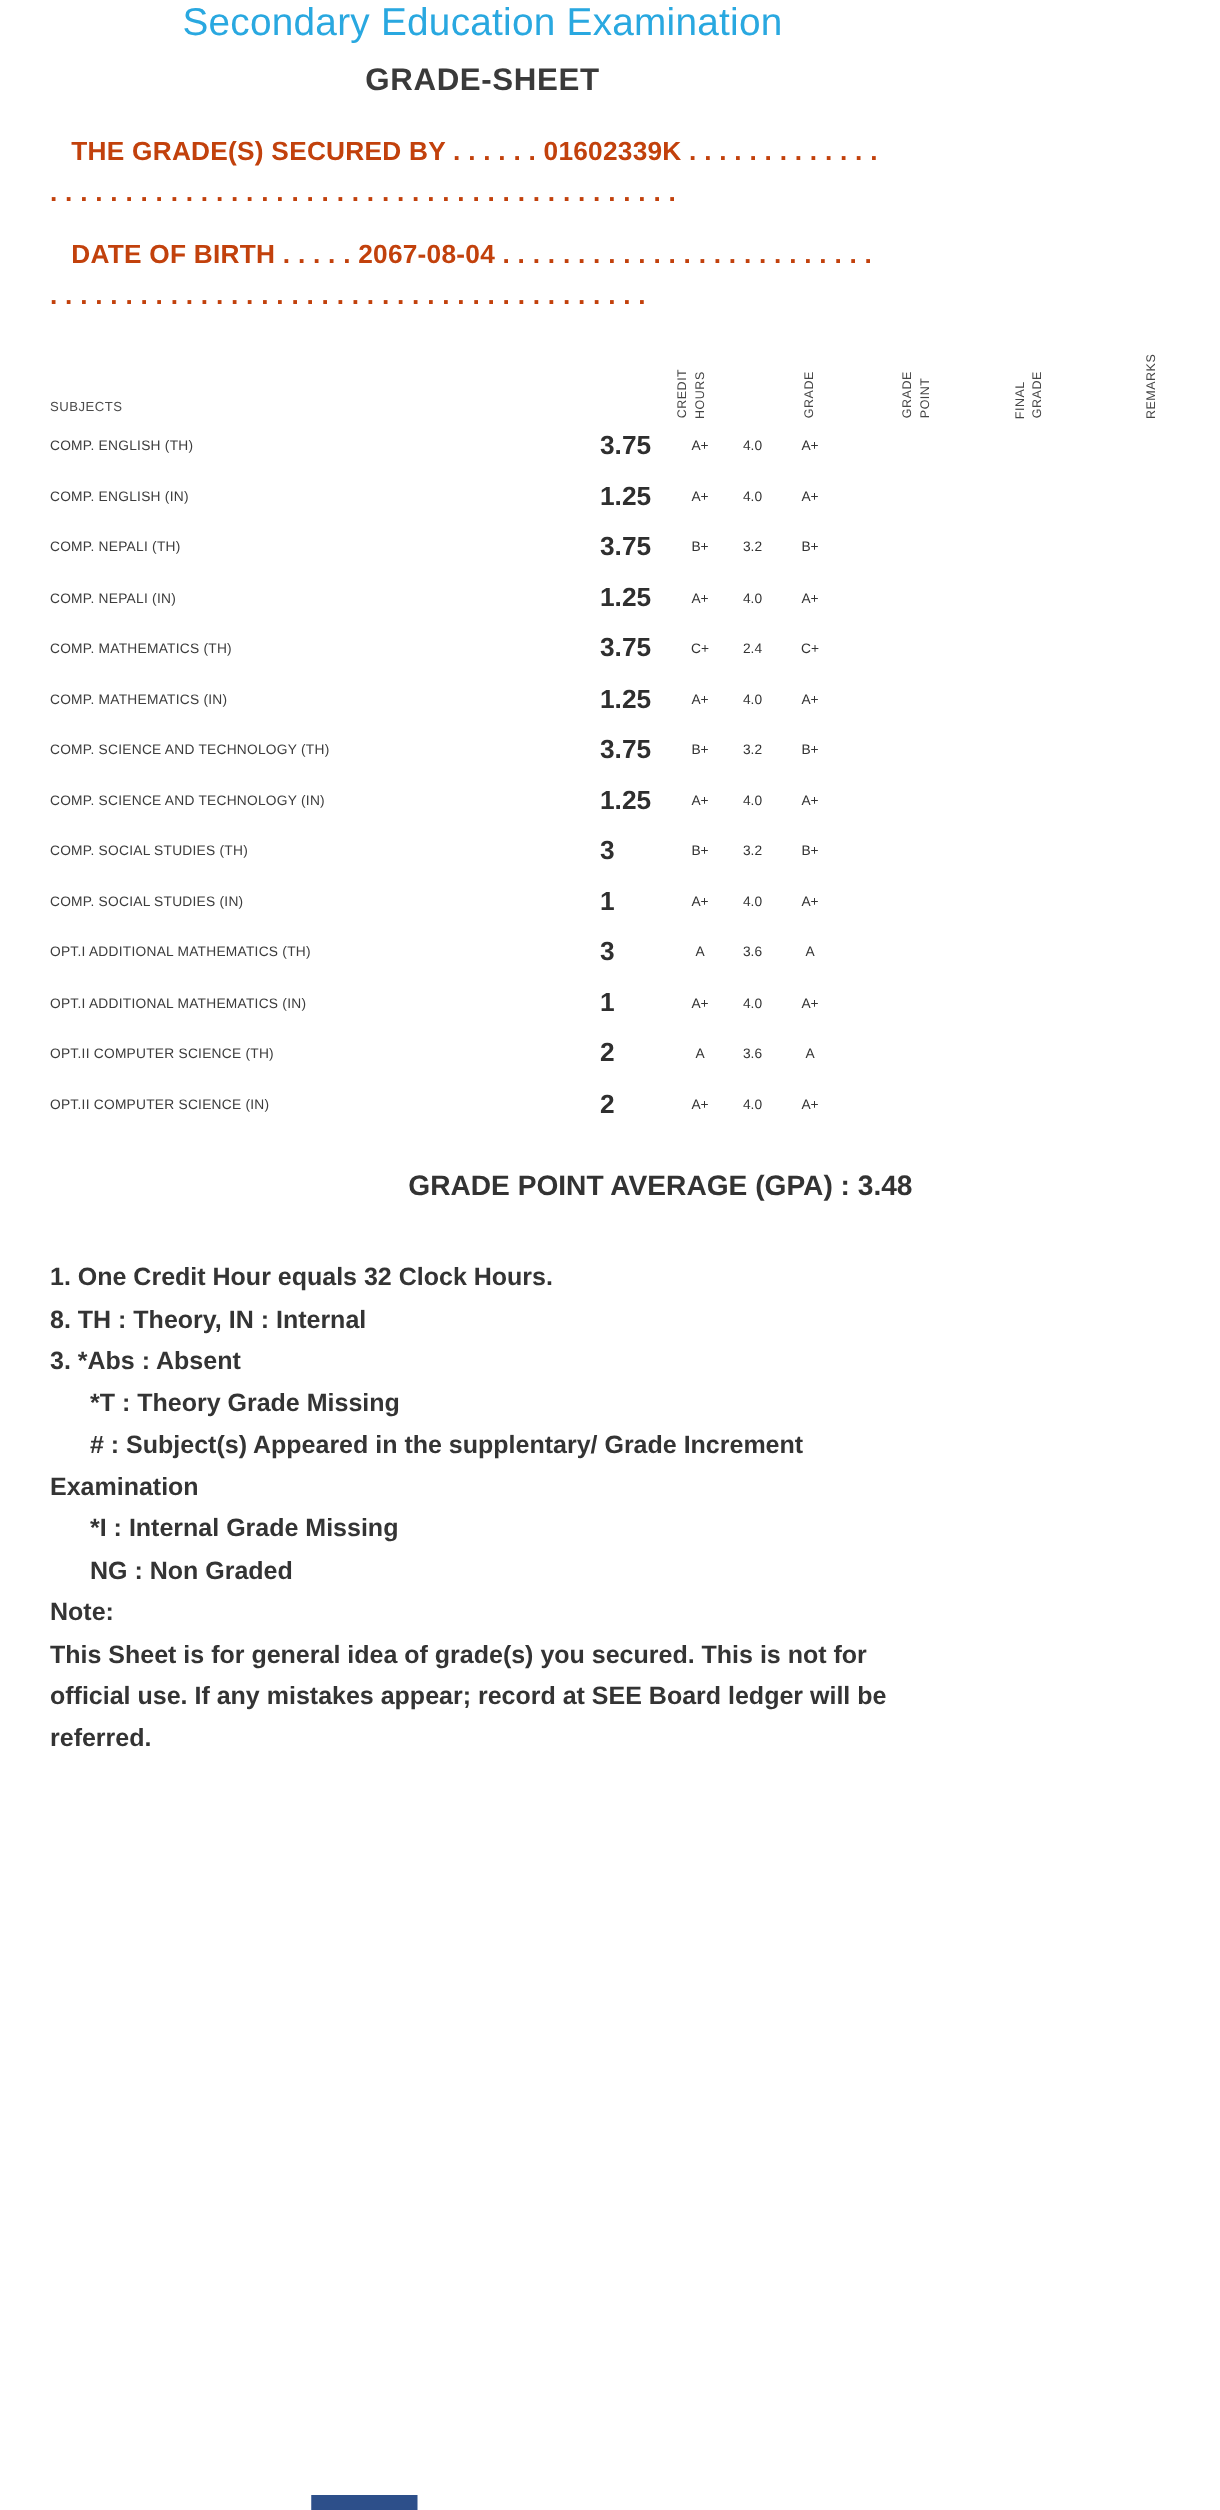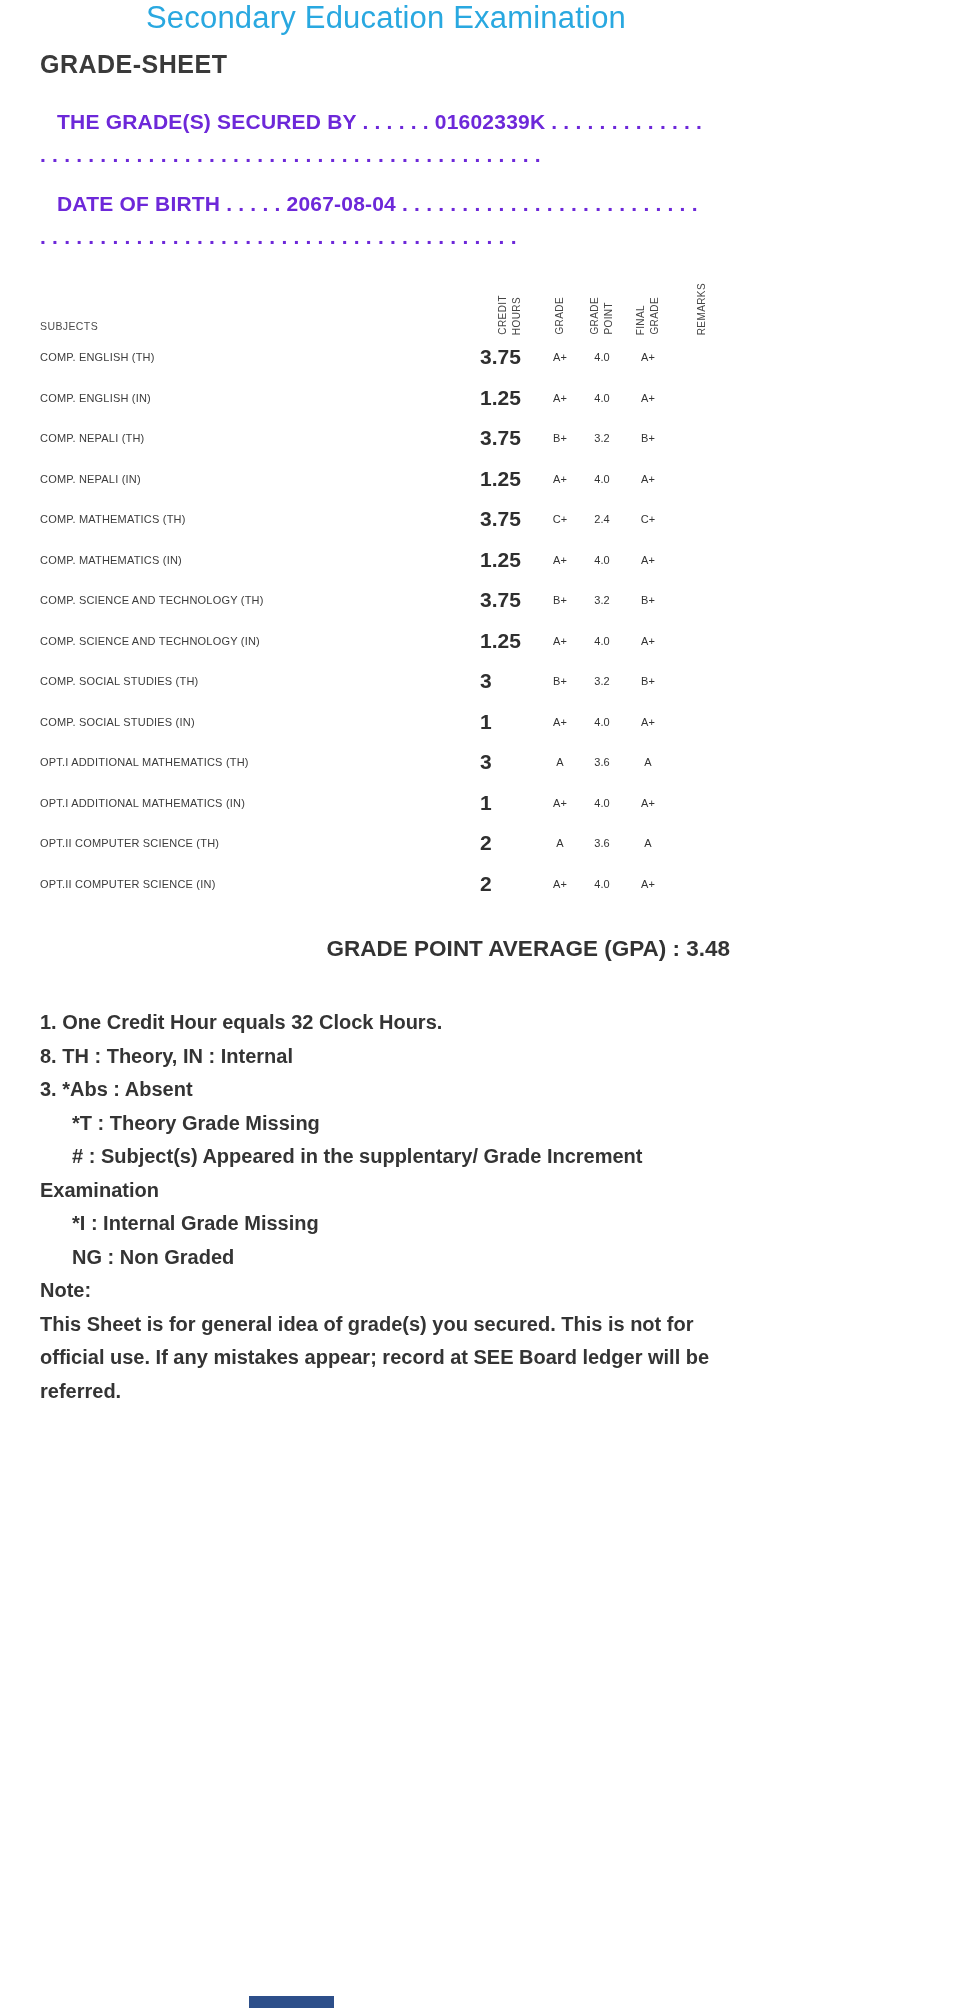--- a/index.html
+++ b/index.html
@@ -18,46 +18,48 @@
   .title {
     margin: 0;
     text-align: center;
     font-size: 31px;
     font-weight: 500;
     letter-spacing: 0.2px;
     color: #29a8e0;
   }
   .subtitle {
     margin: 14px 0 0 0;
+    text-align: center;
     font-size: 25px;
     font-weight: 700;
     letter-spacing: 0.5px;
     color: #3a3a3a;
   }
   .dotted-para {
     margin-top: 16px;
     font-size: 21px;
     font-weight: 700;
-    color: #6d28d9;
+    color: #c2410c;
     line-height: 33px;
     letter-spacing: 0.2px;
   }
   .dotted-para.first { margin-top: 26px; }
   .dotted-para .l1 { display: block; padding-left: 17px; }
   .dotted-para .l2 { display: block; white-space: nowrap; overflow: hidden; }
 
   .gtable { margin-top: 24px; }
   .thead, .tr {
     display: grid;
     grid-template-columns: 440px 60px 40px 44px 48px 60px;
   }
   .thead {
     align-items: end;
     height: 58px;
     margin-bottom: 2px;
+    gap: 44px;
   }
   .th-subjects {
     font-size: 10.5px;
     color: #4a4a4a;
     letter-spacing: 0.4px;
     padding-bottom: 3px;
     font-weight: 400;
   }
   .vcell {
     display: flex;

